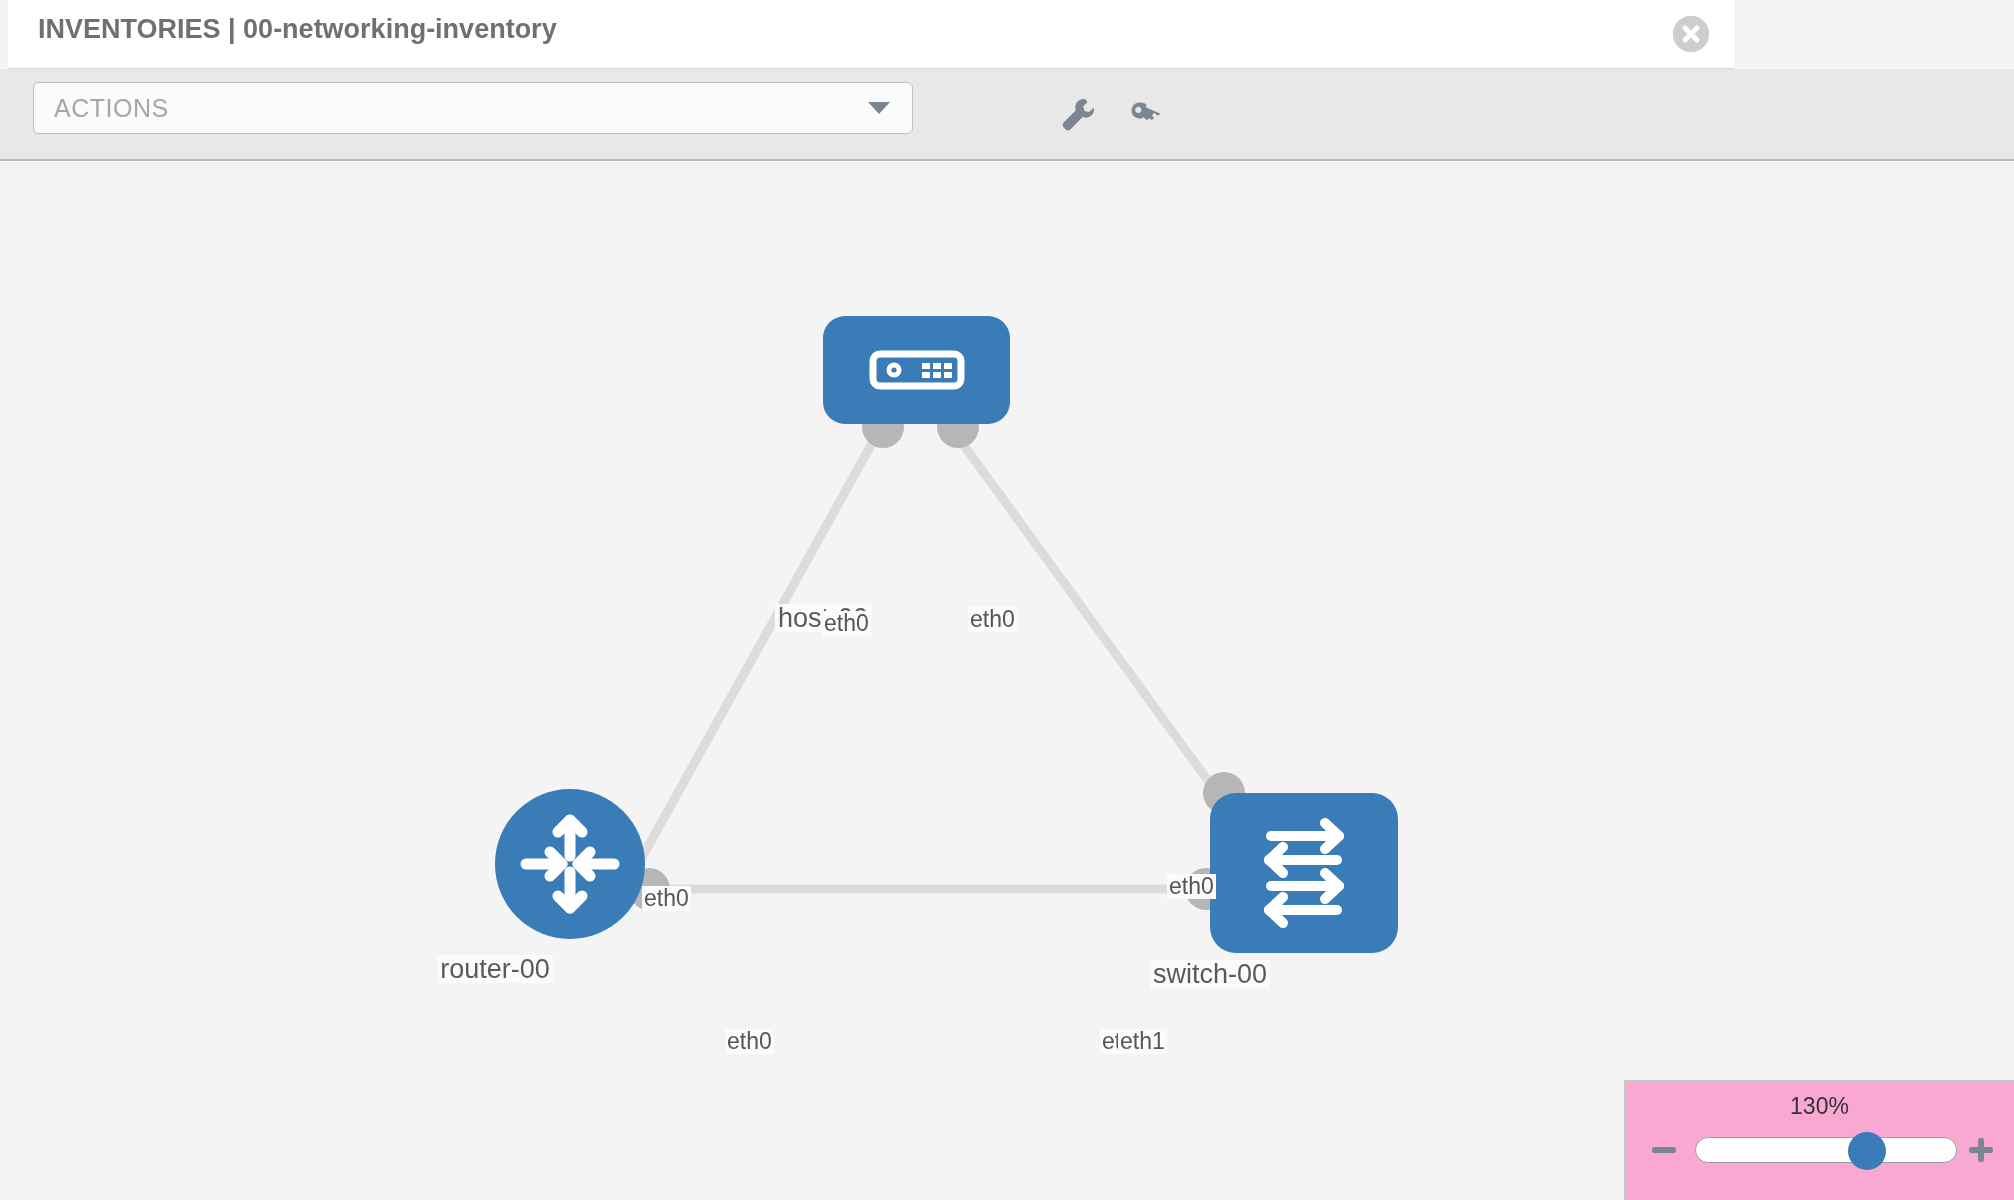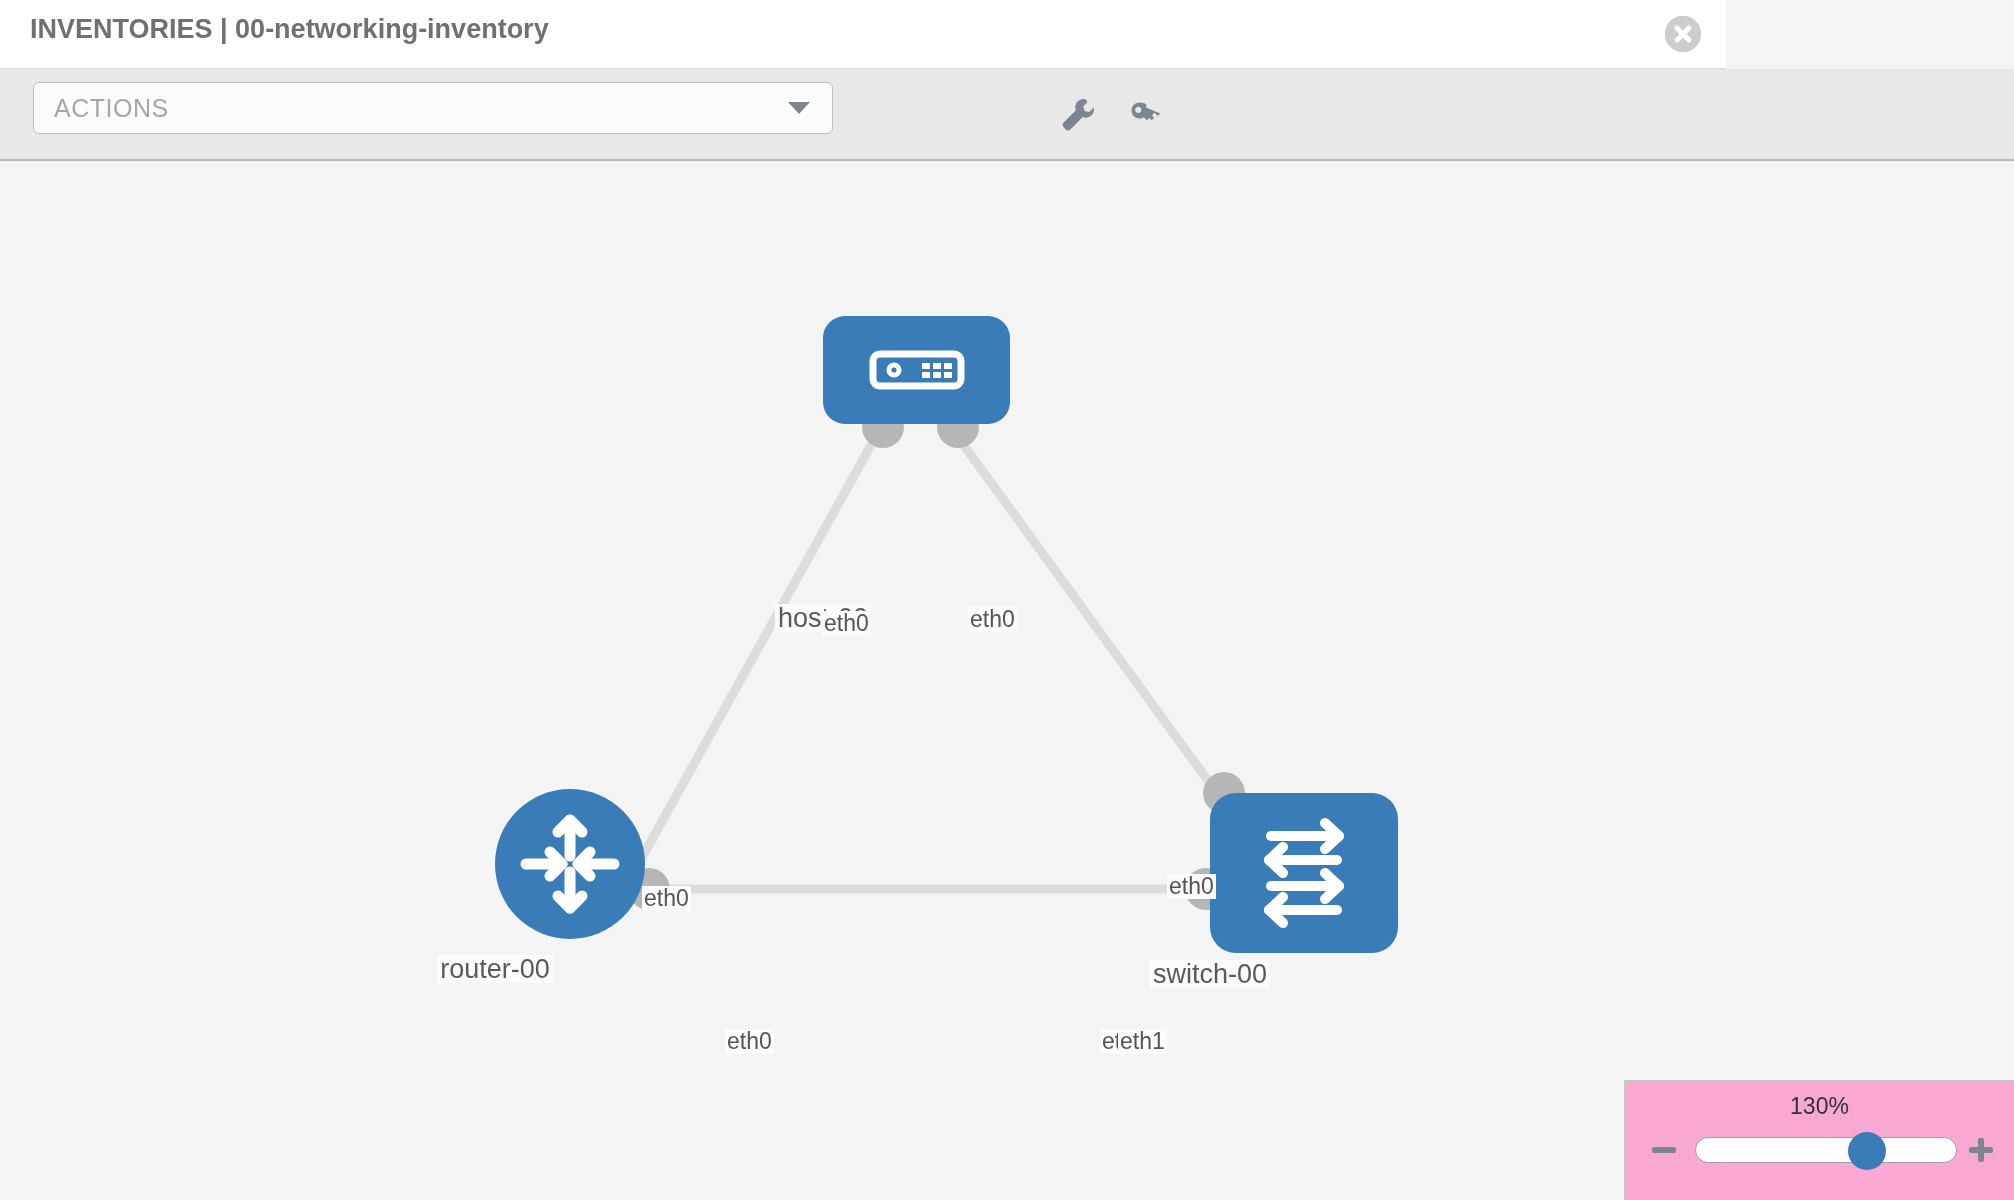--- a/index.html
+++ b/index.html
@@ -6,21 +6,21 @@
   html, body {
     width: 2014px; height: 1200px;
     background: #ffffff;
     font-family: "Liberation Sans", sans-serif;
     overflow: hidden;
   }
   .app { position: relative; width: 2014px; height: 1200px; background: #f4f4f4; }
 
   
   .header {
-    position: absolute; left: 0; top: 0; width: 1726px; height: 69px;
+    position: absolute; left: 8px; top: 0; width: 1726px; height: 69px;
     background: #ffffff;
     border-bottom: 1px solid #d8d8d8;
   }
   .header-title {
     position: absolute; left: 30px; top: 14px;
     font-size: 27px; font-weight: bold; color: #707070;
     letter-spacing: 0px; white-space: nowrap;
   }
   .close-btn {
     position: absolute; right: 25px; top: 16px;
@@ -33,21 +33,21 @@
   .toolbar {
     position: absolute; left: 0; top: 69px; width: 2014px; height: 92px;
     background: #e8e8e8;
     border-bottom: 2px solid #b9b9b9;
   }
   .select-box {
     position: absolute; background: #fbfbfb;
     border: 1px solid #bfbfbf; border-radius: 6px;
     height: 52px;
   }
-  .select-actions { left: 33px; top: 82px; width: 800px; }
+  .select-actions { left: 33px; top: 82px; width: 880px; }
   .select-search  { left: 1180px; top: 82px; width: 790px; }
   .select-label {
     position: absolute; left: 20px; top: 50%; transform: translateY(-50%);
     font-size: 25px; color: #a6a6a6; letter-spacing: 0.5px; white-space: nowrap;
   }
   .caret {
     position: absolute; right: 22px; top: 50%; transform: translateY(-50%);
     width: 0; height: 0;
     border-left: 11px solid transparent; border-right: 11px solid transparent;
     border-top: 12px solid #7c8693;

